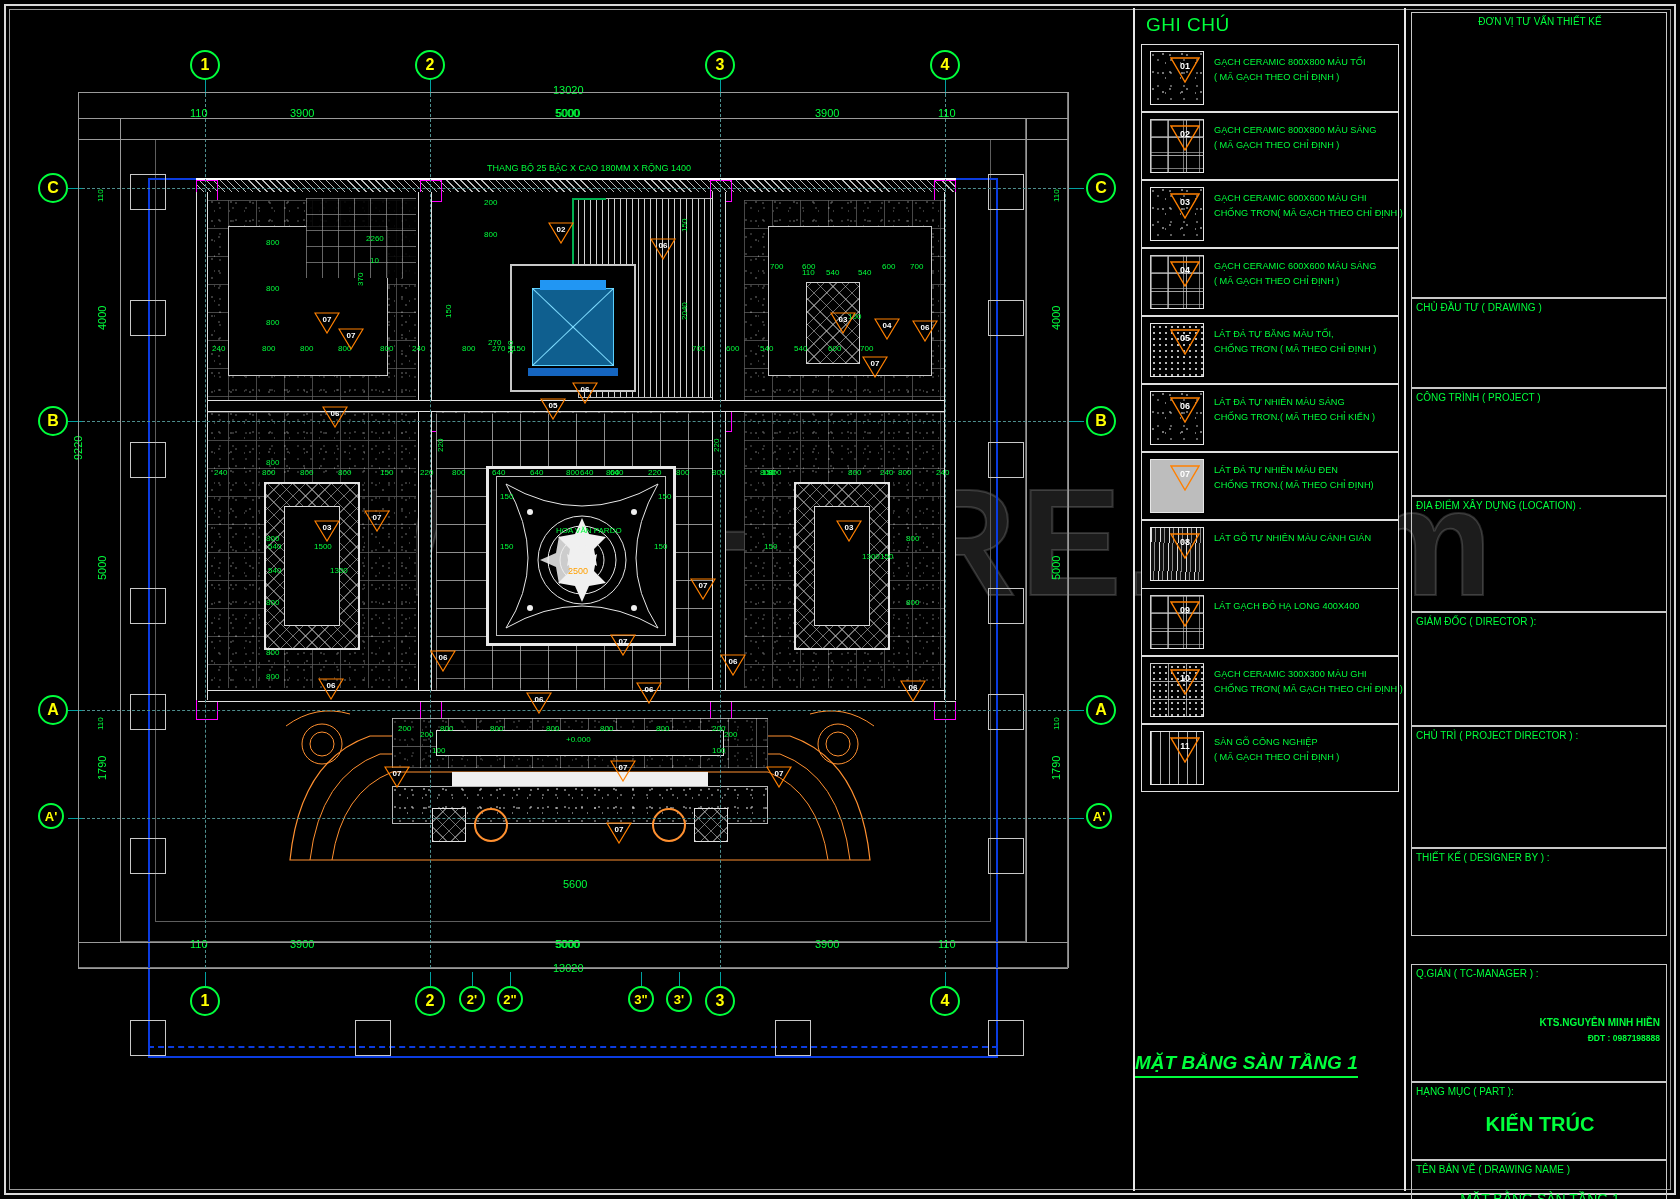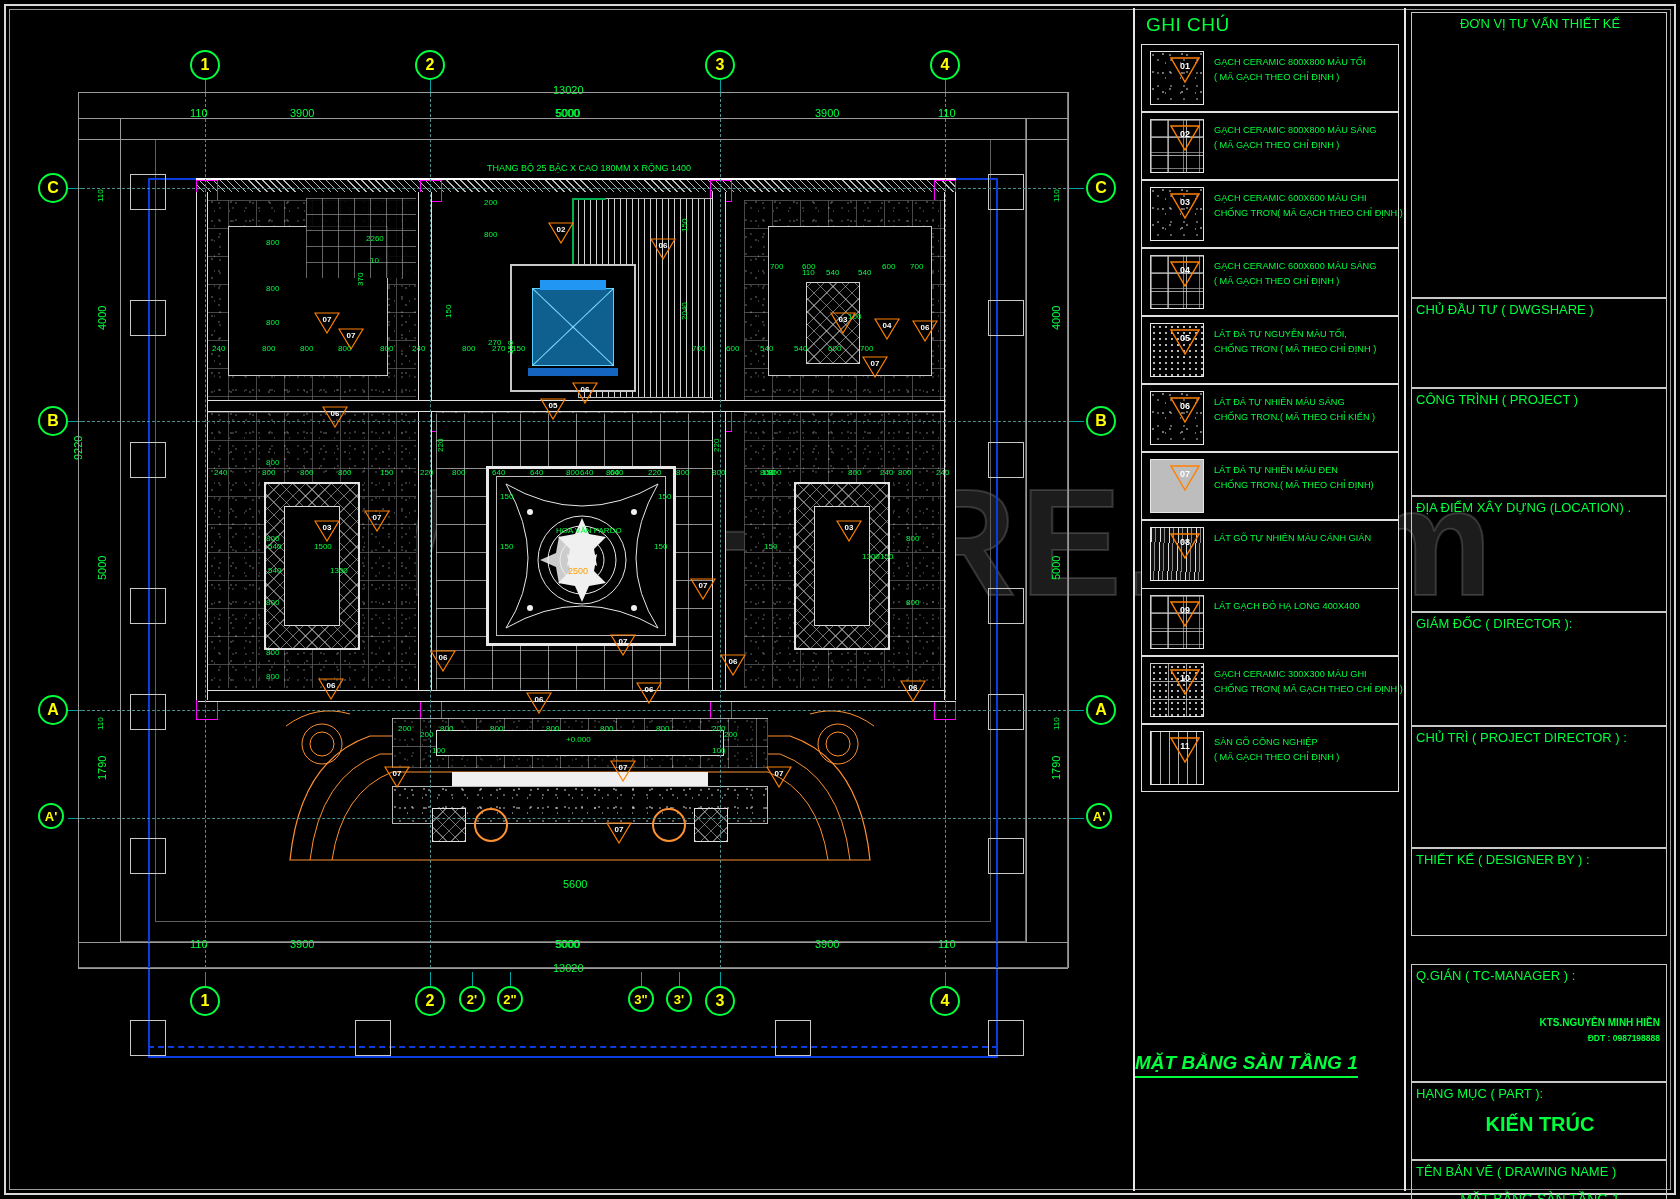--- a/index.html
+++ b/index.html
@@ -146,21 +146,21 @@
   #tb {
     left: 1404px; top: 8px; width: 267px; height: 1183px;
     border-left: 2px solid #e8e8e8;
   }
   .tb-cell {
     position: absolute; left: 1411px; width: 256px;
     border: 1px solid #c8c8c8;
   }
   .tb-lbl {
     position: absolute; left: 4px; top: 3px;
-    color: #00ff3c; font-size: 13px; white-space: nowrap;
+    color: #00ff3c; font-size: 10px; white-space: nowrap;
   }
   .tb-lbl.ctr { left: 0; width: 256px; text-align: center; }
 
   
   #watermark {
     left: 190px; top: 455px;
     font-size: 152px; font-weight: bold;
     color: rgba(255,255,255,0.11);
     letter-spacing: 4px;
     -webkit-text-stroke: 2px rgba(255,255,255,0.16);
@@ -640,21 +640,21 @@
           <div>GẠCH CERAMIC 600X600 MÀU SÁNG</div>
           <div>( MÃ GẠCH THEO CHỈ ĐỊNH )</div>
         </div>
       </div>
       <div class="legend-row" style="top:316px; height:68px;">
         <div class="legend-swatch hatch-dots"></div>
         <div class="legend-flag"><svg width="30" height="26" viewBox="0 0 30 26">
             <path d="M1 1 L29 1 L15 25 Z" fill="none" stroke="#ff8000" stroke-width="1.4"></path>
           </svg><div style="position:absolute;top:4px;left:0;width:30px;text-align:center;font-size:9px;font-weight:bold;color:#fff;font-family:'Liberation Sans',sans-serif;">05</div></div>
         <div class="legend-text">
-          <div>LÁT ĐÁ TỰ NGUYỄN MÀU TỐI,</div>
+          <div>LÁT ĐÁ TỰ BẰNG MÀU TỐI,</div>
           <div>CHỐNG TRƠN ( MÃ THEO CHỈ ĐỊNH )</div>
         </div>
       </div>
       <div class="legend-row" style="top:384px; height:68px;">
         <div class="legend-swatch hatch-speckle"></div>
         <div class="legend-flag"><svg width="30" height="26" viewBox="0 0 30 26">
             <path d="M1 1 L29 1 L15 25 Z" fill="none" stroke="#ff8000" stroke-width="1.4"></path>
           </svg><div style="position:absolute;top:4px;left:0;width:30px;text-align:center;font-size:9px;font-weight:bold;color:#fff;font-family:'Liberation Sans',sans-serif;">06</div></div>
         <div class="legend-text">
           <div>LÁT ĐÁ TỰ NHIÊN MÀU SÁNG</div>
@@ -715,21 +715,21 @@
 
 
   <div class="abs" id="plan-title">MẶT BẰNG SÀN TẦNG 1</div>
 
   <div class="abs" id="tb"></div>
   <div id="tb-rows">
       <div class="tb-cell" style="top:12px; height:286px;">
         <div class="tb-lbl ctr">ĐƠN VỊ TƯ VẤN THIẾT KẾ</div>
       </div>
       <div class="tb-cell" style="top:298px; height:90px;">
-        <div class="tb-lbl">CHỦ ĐẦU TƯ ( DWGSHARE )</div>
+        <div class="tb-lbl">CHỦ ĐẦU TƯ ( DRAWING )</div>
       </div>
       <div class="tb-cell" style="top:388px; height:108px;">
         <div class="tb-lbl">CÔNG TRÌNH ( PROJECT )</div>
       </div>
       <div class="tb-cell" style="top:496px; height:116px;">
         <div class="tb-lbl">ĐỊA ĐIỂM XÂY DỰNG (LOCATION) .</div>
       </div>
       <div class="tb-cell" style="top:612px; height:114px;">
         <div class="tb-lbl">GIÁM ĐỐC ( DIRECTOR ):</div>
       </div>

